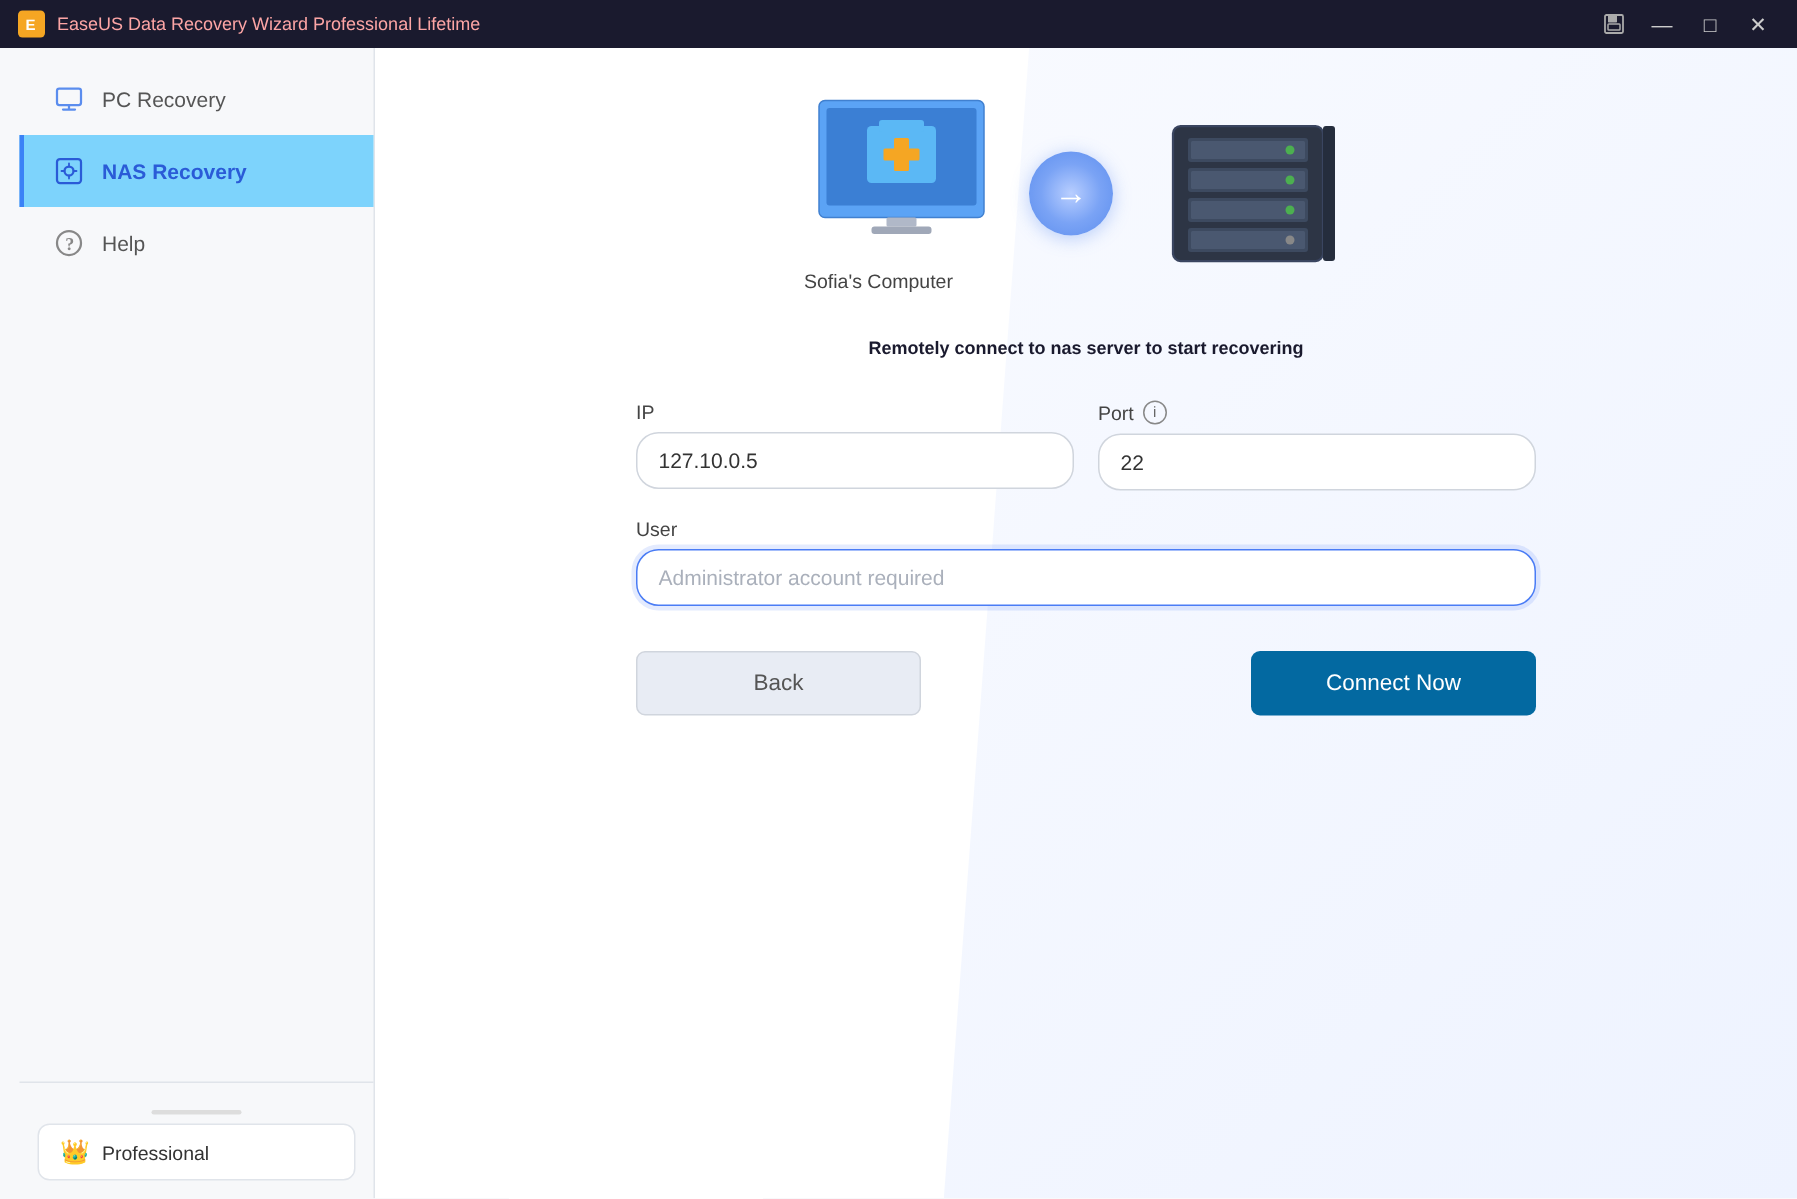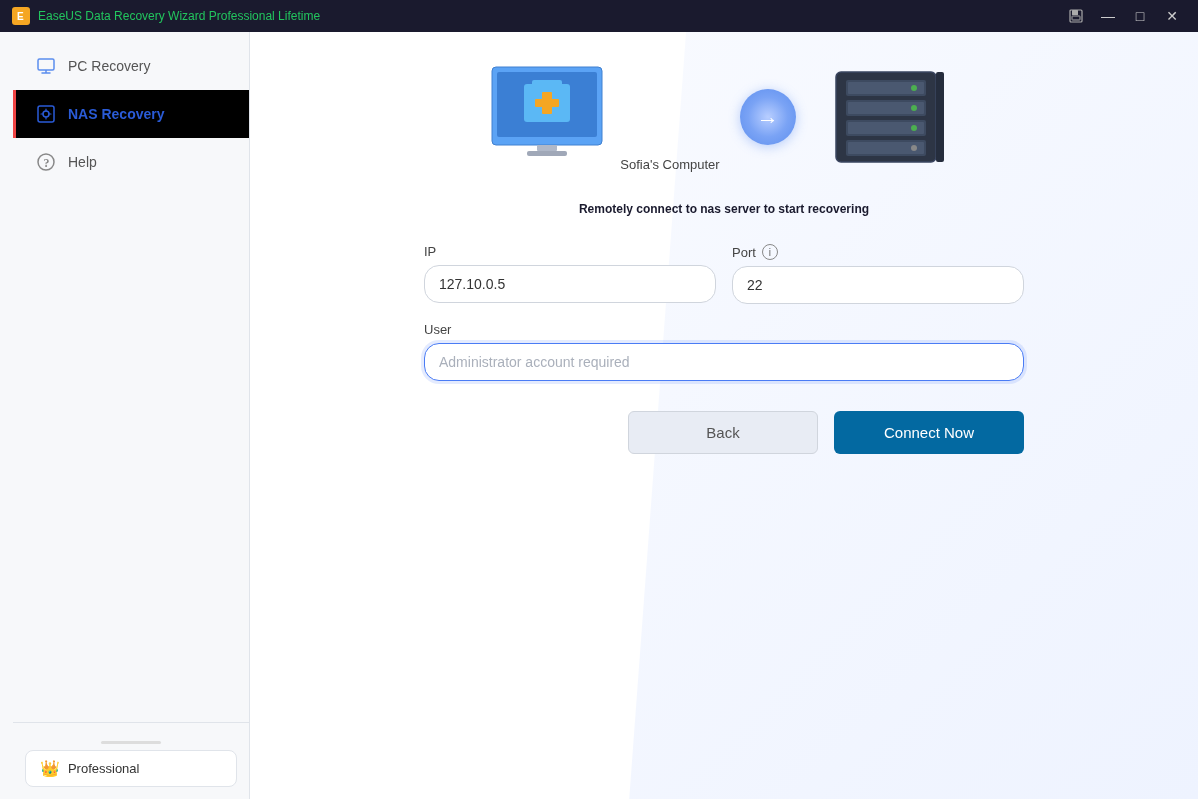--- a/index.html
+++ b/index.html
@@ -34,21 +34,21 @@
       background: #f5a623;
       border-radius: 3px;
       display: flex;
       align-items: center;
       justify-content: center;
       font-size: 11px;
       color: white;
       font-weight: bold;
     }
     .titlebar-title {
-      color: #22c55e;
+      color: #fca5a5;
       font-size: 12px;
     }
     .titlebar-controls {
       display: flex;
       gap: 4px;
     }
     .titlebar-btn {
       width: 28px;
       height: 20px;
       background: transparent;
@@ -88,22 +88,22 @@
       align-items: center;
       gap: 12px;
       padding: 14px 20px;
       cursor: pointer;
       border-left: 3px solid transparent;
       color: #555;
       font-size: 14px;
       transition: background 0.15s;
     }
     .nav-item.active {
-      background: #000000;
-      border-left: 3px solid #ef4444;
+      background: #7dd3fc;
+      border-left: 3px solid #3b82f6;
       color: #2a5bd7;
       font-weight: 600;
     }
     .nav-icon {
       width: 20px;
       height: 20px;
       display: flex;
       align-items: center;
       justify-content: center;
       flex-shrink: 0;
@@ -174,22 +174,22 @@
     
     .connection-diagram {
       display: flex;
       align-items: center;
       gap: 20px;
       margin-bottom: 30px;
     }
 
     .computer-illustration {
       display: flex;
-      flex-direction: row;
-      align-items: flex-end;
+      flex-direction: column;
+      align-items: flex-start;
       gap: 8px;
     }
 
     
     .computer-svg-wrapper {
       width: 130px;
       height: 110px;
     }
 
     .arrow-circle {
@@ -294,21 +294,21 @@
       display: flex;
       flex-direction: column;
       gap: 6px;
       margin-bottom: 18px;
     }
 
     
     .button-row {
       display: flex;
       gap: 16px;
-      justify-content: flex-end;
+      justify-content: space-between;
       margin-top: 30px;
     }
 
     .btn {
       padding: 12px 0;
       border-radius: 6px;
       font-size: 15px;
       font-weight: 500;
       cursor: pointer;
       border: none;

